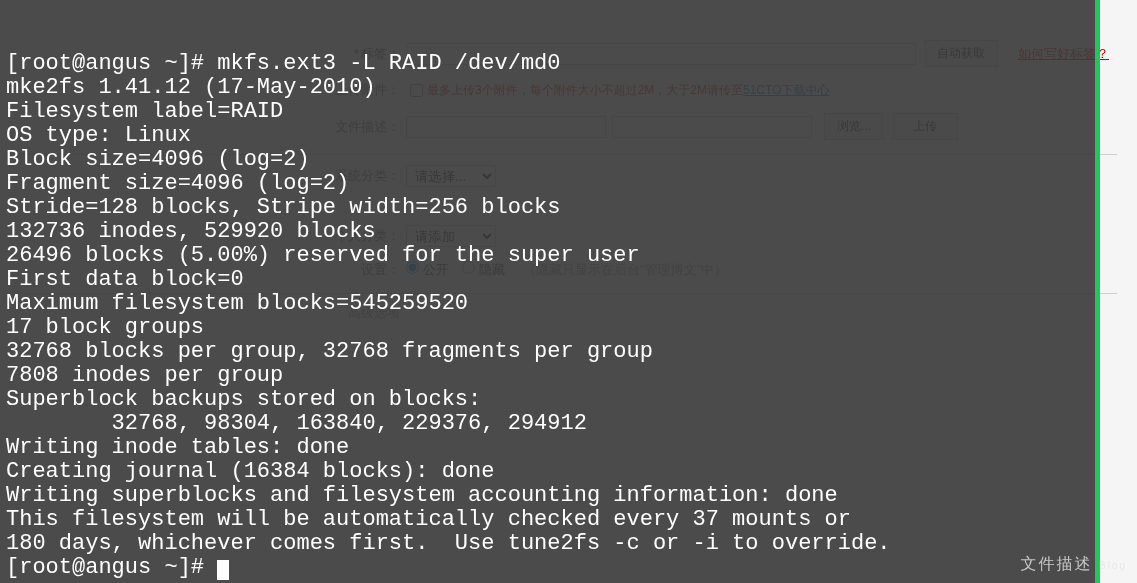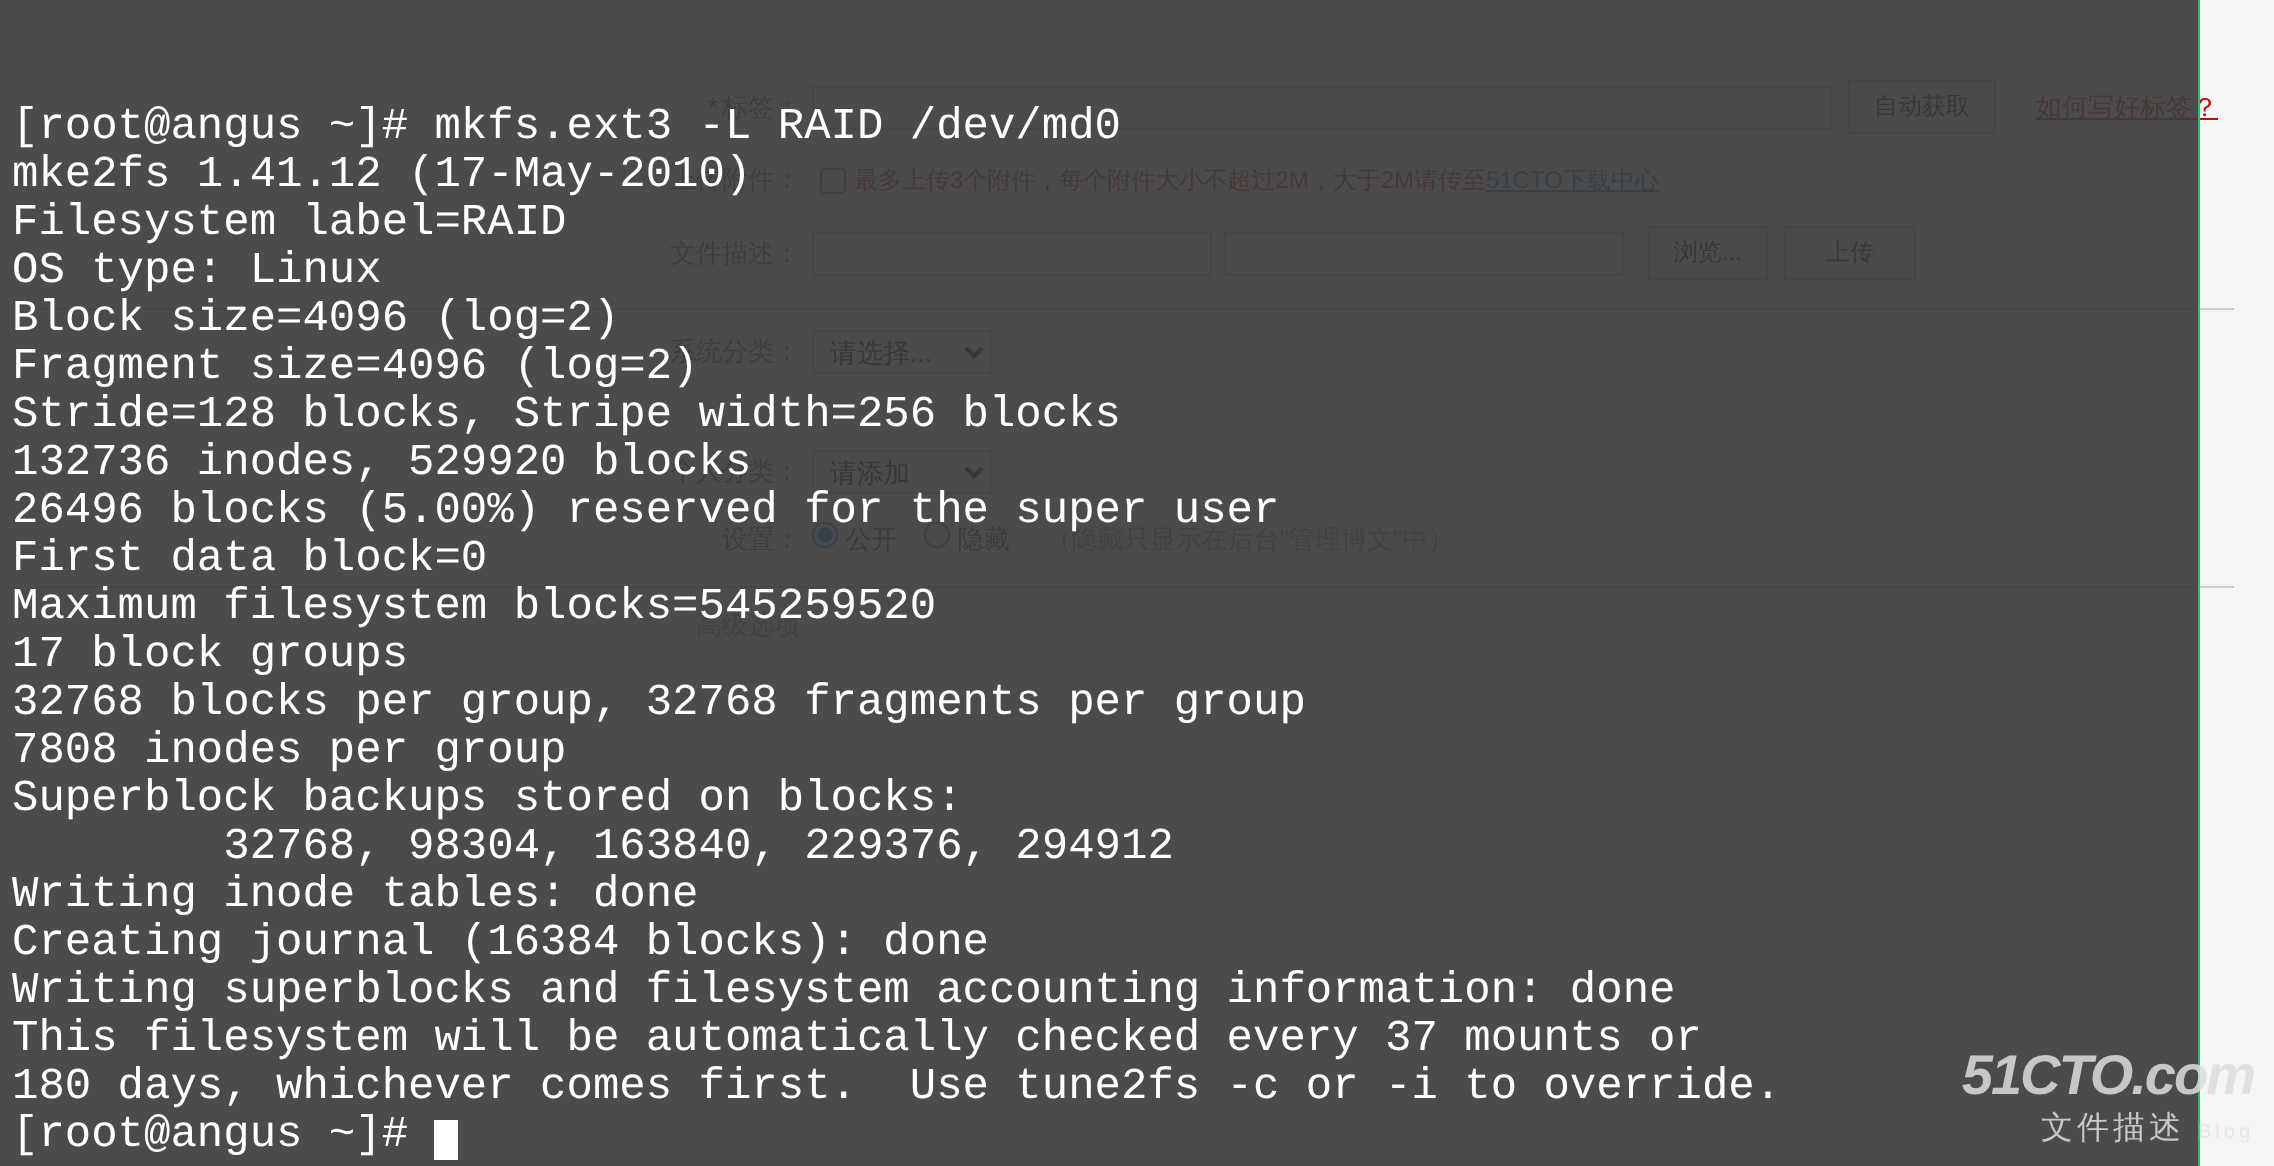--- a/index.html
+++ b/index.html
@@ -64,21 +64,21 @@
     width: 1100px;
     height: 583px;
     background: rgba(60,60,60,0.92);
     color: #fff;
     font-family: "Courier New", monospace;
     font-size: 22px;
     line-height: 24px;
     padding: 4px 6px;
     white-space: pre;
     overflow: hidden;
-    border-right: 1px solid #22c55e;
+    border-right: 5px solid #22c55e;
   }
   .term-line { display: block; }
   .cursor {
     display: inline-block;
     width: 12px;
     height: 20px;
     background: #fff;
     vertical-align: text-bottom;
   }
   .watermark {
@@ -163,15 +163,14 @@
     <span class="form-label" style="color:#888">高级选项</span>
   </div>
 
 </div>
 
 <div class="terminal">
   <div id="term-lines"><span class="term-line">[root@angus ~]# mkfs.ext3 -L RAID /dev/md0</span><span class="term-line">mke2fs 1.41.12 (17-May-2010)</span><span class="term-line">Filesystem label=RAID</span><span class="term-line">OS type: Linux</span><span class="term-line">Block size=4096 (log=2)</span><span class="term-line">Fragment size=4096 (log=2)</span><span class="term-line">Stride=128 blocks, Stripe width=256 blocks</span><span class="term-line">132736 inodes, 529920 blocks</span><span class="term-line">26496 blocks (5.00%) reserved for the super user</span><span class="term-line">First data block=0</span><span class="term-line">Maximum filesystem blocks=545259520</span><span class="term-line">17 block groups</span><span class="term-line">32768 blocks per group, 32768 fragments per group</span><span class="term-line">7808 inodes per group</span><span class="term-line">Superblock backups stored on blocks: </span><span class="term-line">        32768, 98304, 163840, 229376, 294912</span><span class="term-line"></span><span class="term-line">Writing inode tables: done                            </span><span class="term-line">Creating journal (16384 blocks): done</span><span class="term-line">Writing superblocks and filesystem accounting information: done</span><span class="term-line"></span><span class="term-line">This filesystem will be automatically checked every 37 mounts or</span><span class="term-line">180 days, whichever comes first.  Use tune2fs -c or -i to override.</span></div><span class="term-line"><span>[root@angus ~]# </span><span class="cursor"></span></span>
 </div>
 
 <div class="watermark">
-  <div class="wm-top">51CTO.com</div>
   <div class="wm-bot"><span>文件描述</span> <span class="wm-small">Blog</span></div>
 </div>
 
 </body></html>

